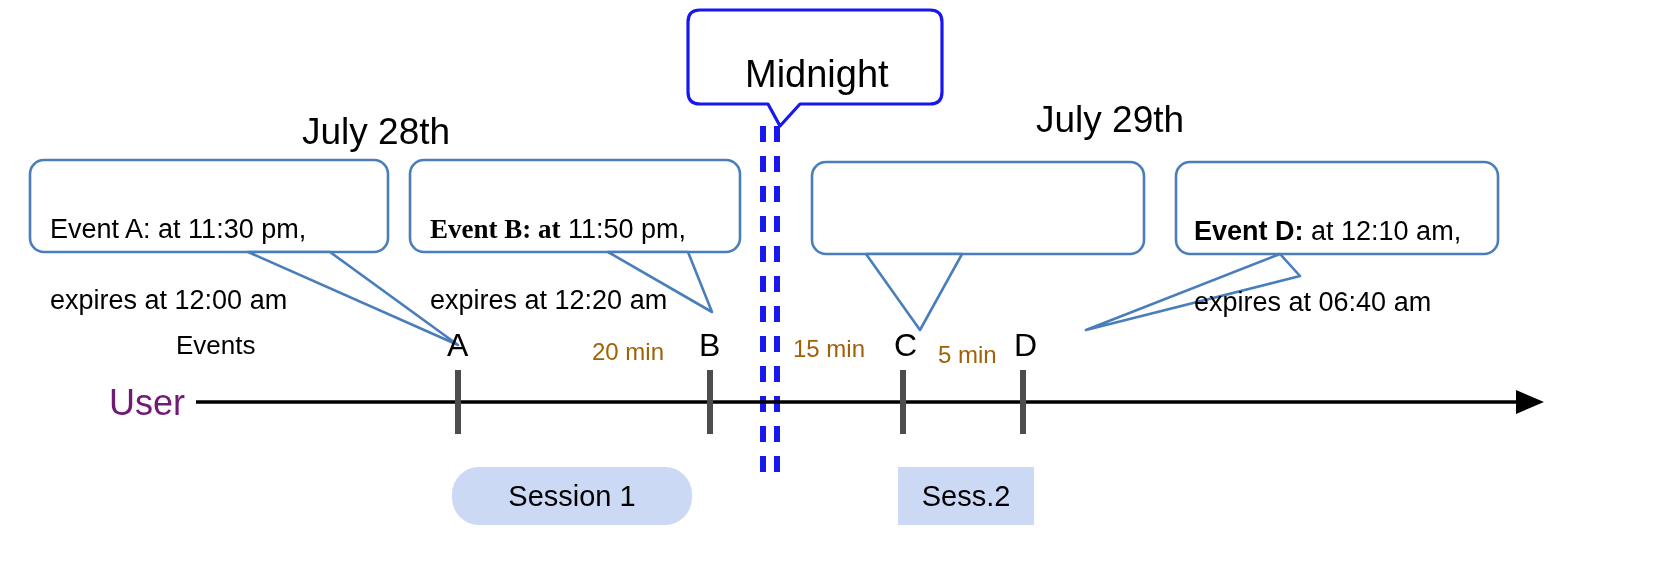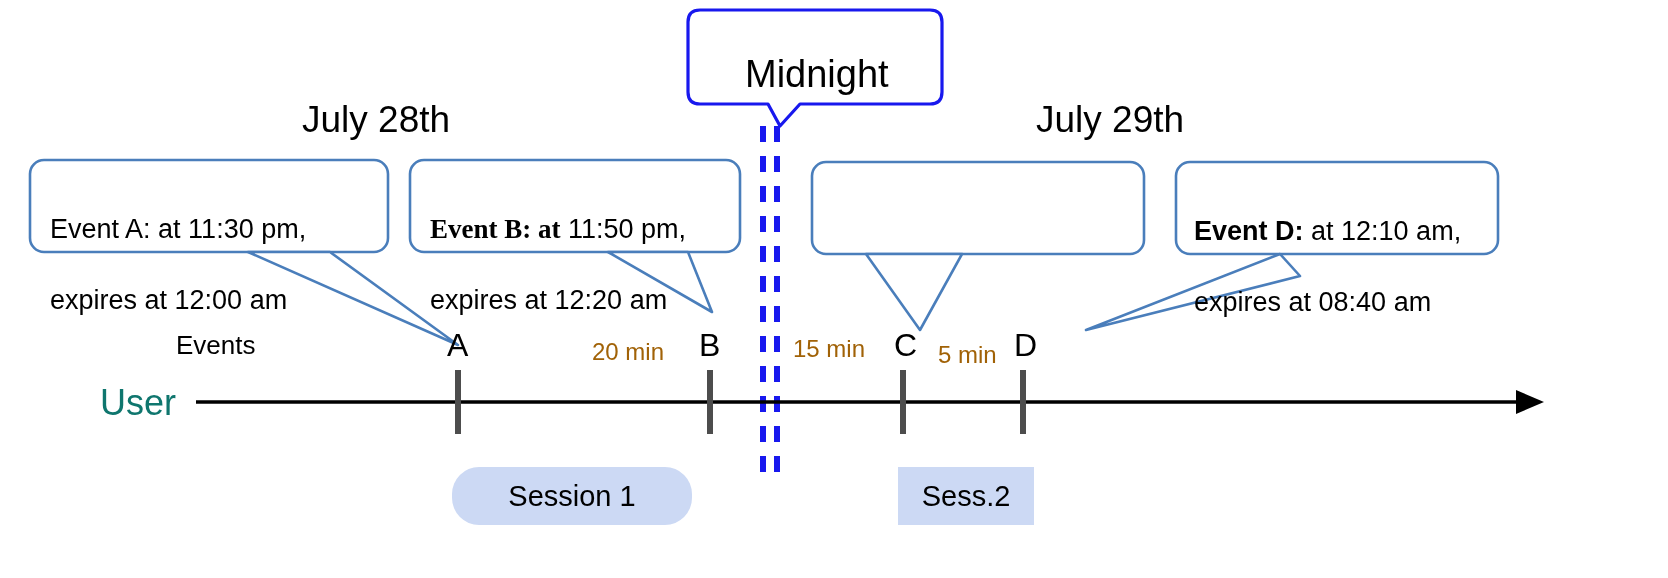--- a/index.html
+++ b/index.html
@@ -28,21 +28,22 @@
     position: absolute;
     white-space: nowrap;
     line-height: 1.18;
   }
   .date-hdr {
     font-size: 37px;
     color: #000;
   }
   .axis-name {
     font-size: 36px;
-    color: #0f766e;
+    color: #701a75;
+    margin-left: 9px;
   }
   .events-name {
     font-size: 26px;
     color: #000;
   }
   .tick-lbl {
     font-size: 32px;
     color: #000;
   }
   .gap-lbl {
@@ -107,39 +108,39 @@
       <line x1="196" y1="402" x2="1524" y2="402" stroke="#000000" stroke-width="3.4"></line>
       <path d="M 1516 390 L 1544 402 L 1516 414 Z" fill="#000000"></path>
     </g>
 
     <line x1="458" y1="370" x2="458" y2="434" stroke="#4d4d4d" stroke-width="6"></line>
     <line x1="710" y1="370" x2="710" y2="434" stroke="#4d4d4d" stroke-width="6"></line>
     <line x1="903" y1="370" x2="903" y2="434" stroke="#4d4d4d" stroke-width="6"></line>
     <line x1="1023" y1="370" x2="1023" y2="434" stroke="#4d4d4d" stroke-width="6"></line>
   </svg>
 
-  <div class="lbl date-hdr" style="left:302px; top:98px;">July 28th</div>
+  <div class="lbl date-hdr" style="left:302px; top:110px;">July 28th</div>
   <div class="lbl date-hdr" style="left:1036px; top:98px;">July 29th</div>
 
   <div class="midnight-text" style="left:705px; top:53px;margin-left:40px;">Midnight</div>
 
   <div class="callout-text" style="left:50px; top:176px; width:330px;">
     <span style="font-weight:normal;">Event A:</span><span> at 11:30 pm,</span><br>
     <span>expires at 12:00 am</span>
   </div>
 
   <div class="callout-text" style="left:430px; top:176px; width:310px;">
     <span style="font-weight:bold;font-family:Liberation Serif, serif;">Event B: at</span><span> 11:50 pm,</span><br>
     <span>expires at 12:20 am</span>
   </div>
 
 
   <div class="callout-text" style="left:1194px; top:178px; width:300px;">
     <span style="font-weight:bold;">Event D:</span><span>  at 12:10 am,</span><br>
-    <span>expires at 08:40 am</span>
+    <span>expires at 06:40 am</span>
   </div>
 
   <div class="lbl events-name" style="left:176px; top:330px;">Events</div>
   <div class="lbl axis-name" style="left:100px; top:382px;">User</div>
 
   <div class="lbl tick-lbl" style="left:447px; top:327px;">A</div>
   <div class="lbl tick-lbl" style="left:699px; top:327px;">B</div>
   <div class="lbl tick-lbl" style="left:894px; top:327px;">C</div>
   <div class="lbl tick-lbl" style="left:1014px; top:327px;">D</div>
 

